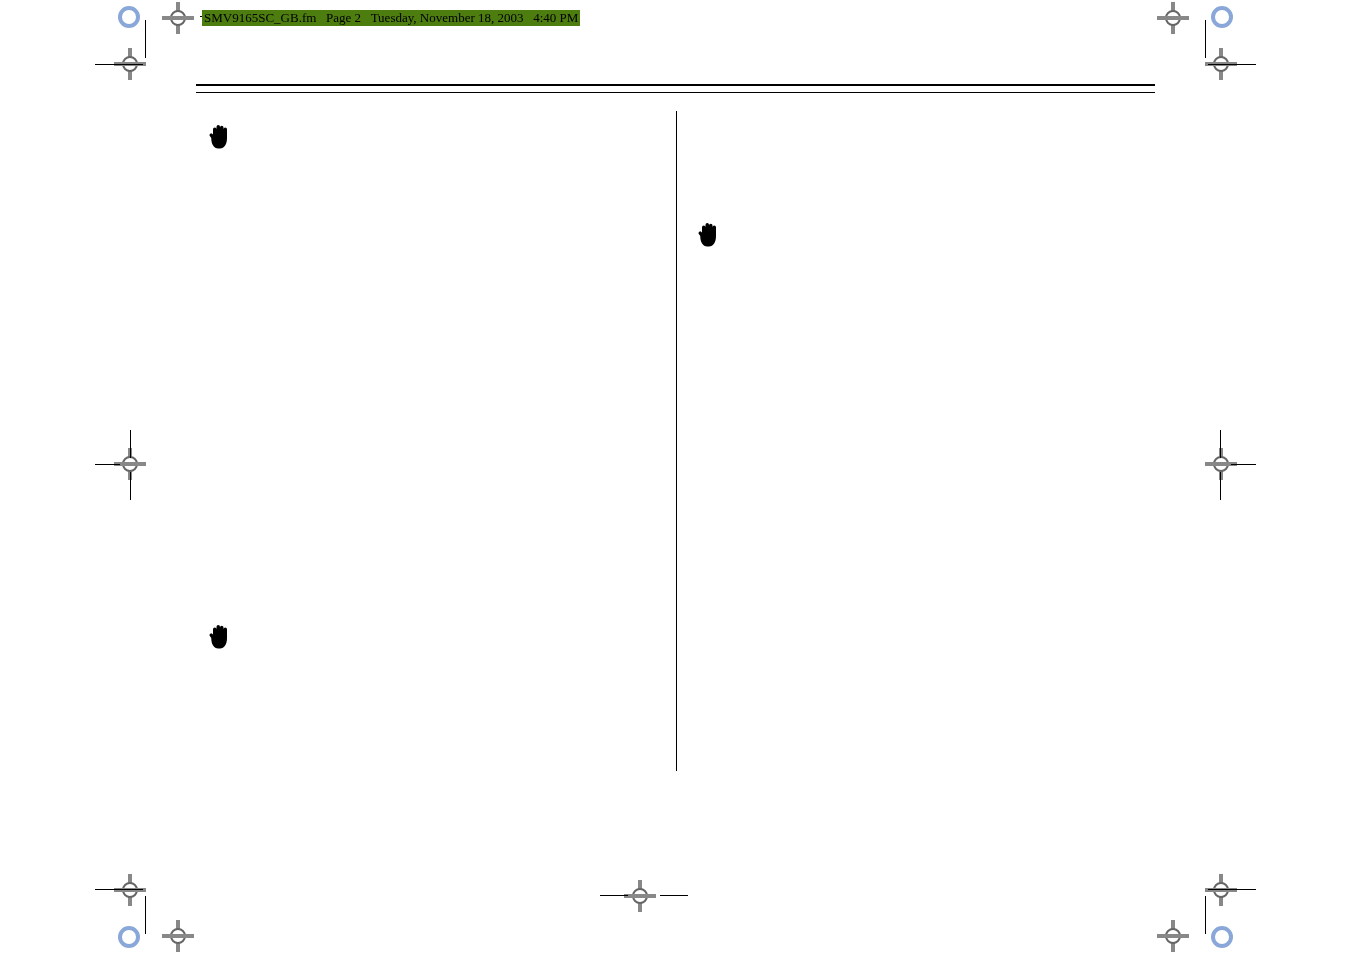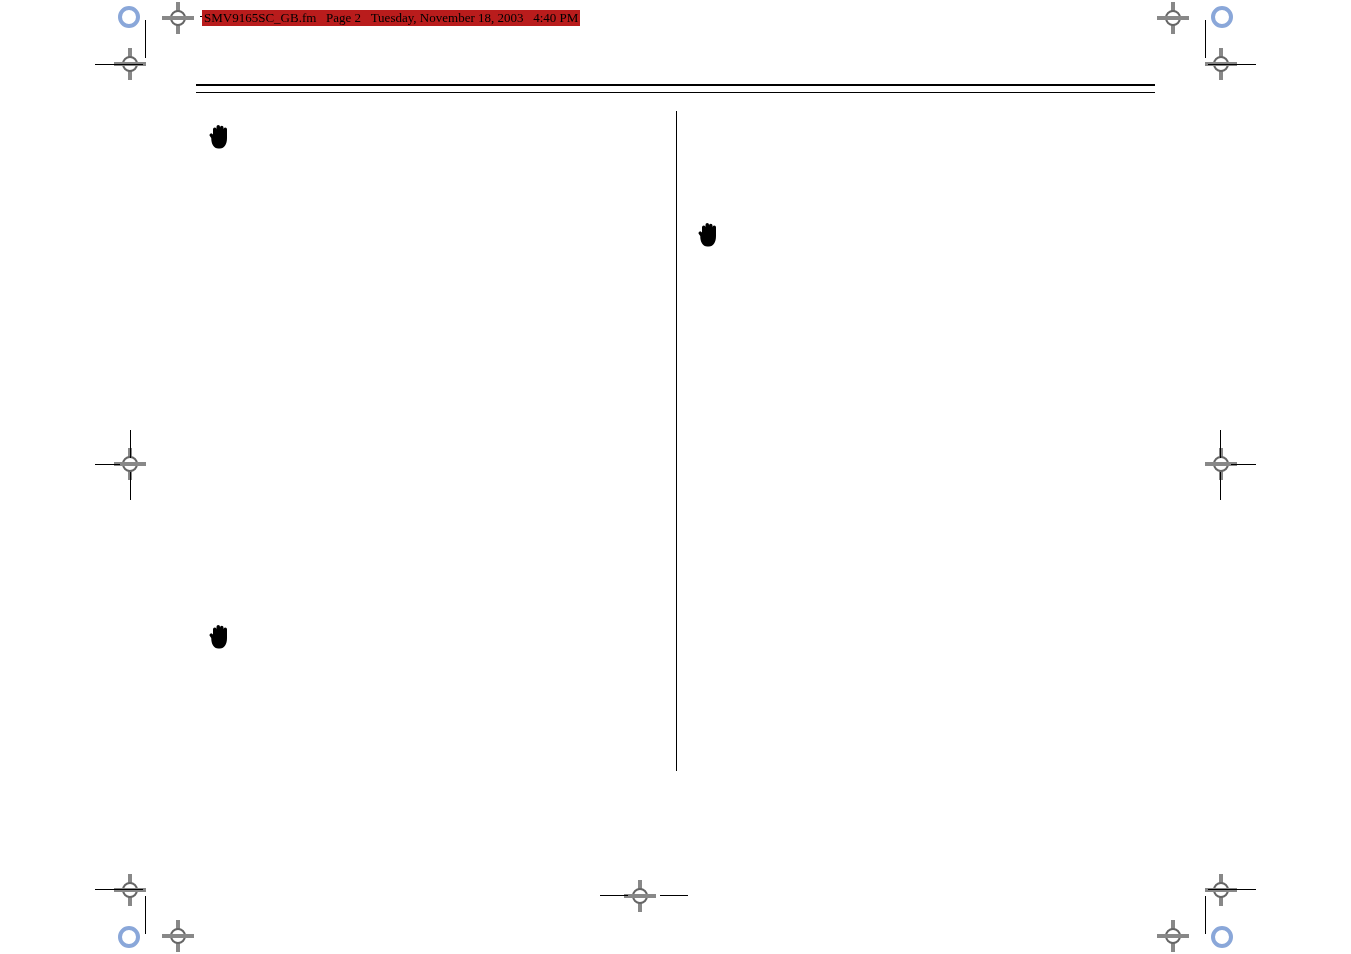--- a/index.html
+++ b/index.html
@@ -116,21 +116,21 @@
       height: 1px;
       width: 380px;
       background: #000;
     }
     .file-info {
       position: absolute;
       top: 10px;
       left: 202px;
       font-size: 13px;
       color: #000;
-      background: #b91c1c;
+      background: #4d7c0f;
       padding: 0 2px;
     }
 
     
     .page {
       position: absolute;
       top: 84px;
       left: 196px;
       right: 196px;
       bottom: 110px;

